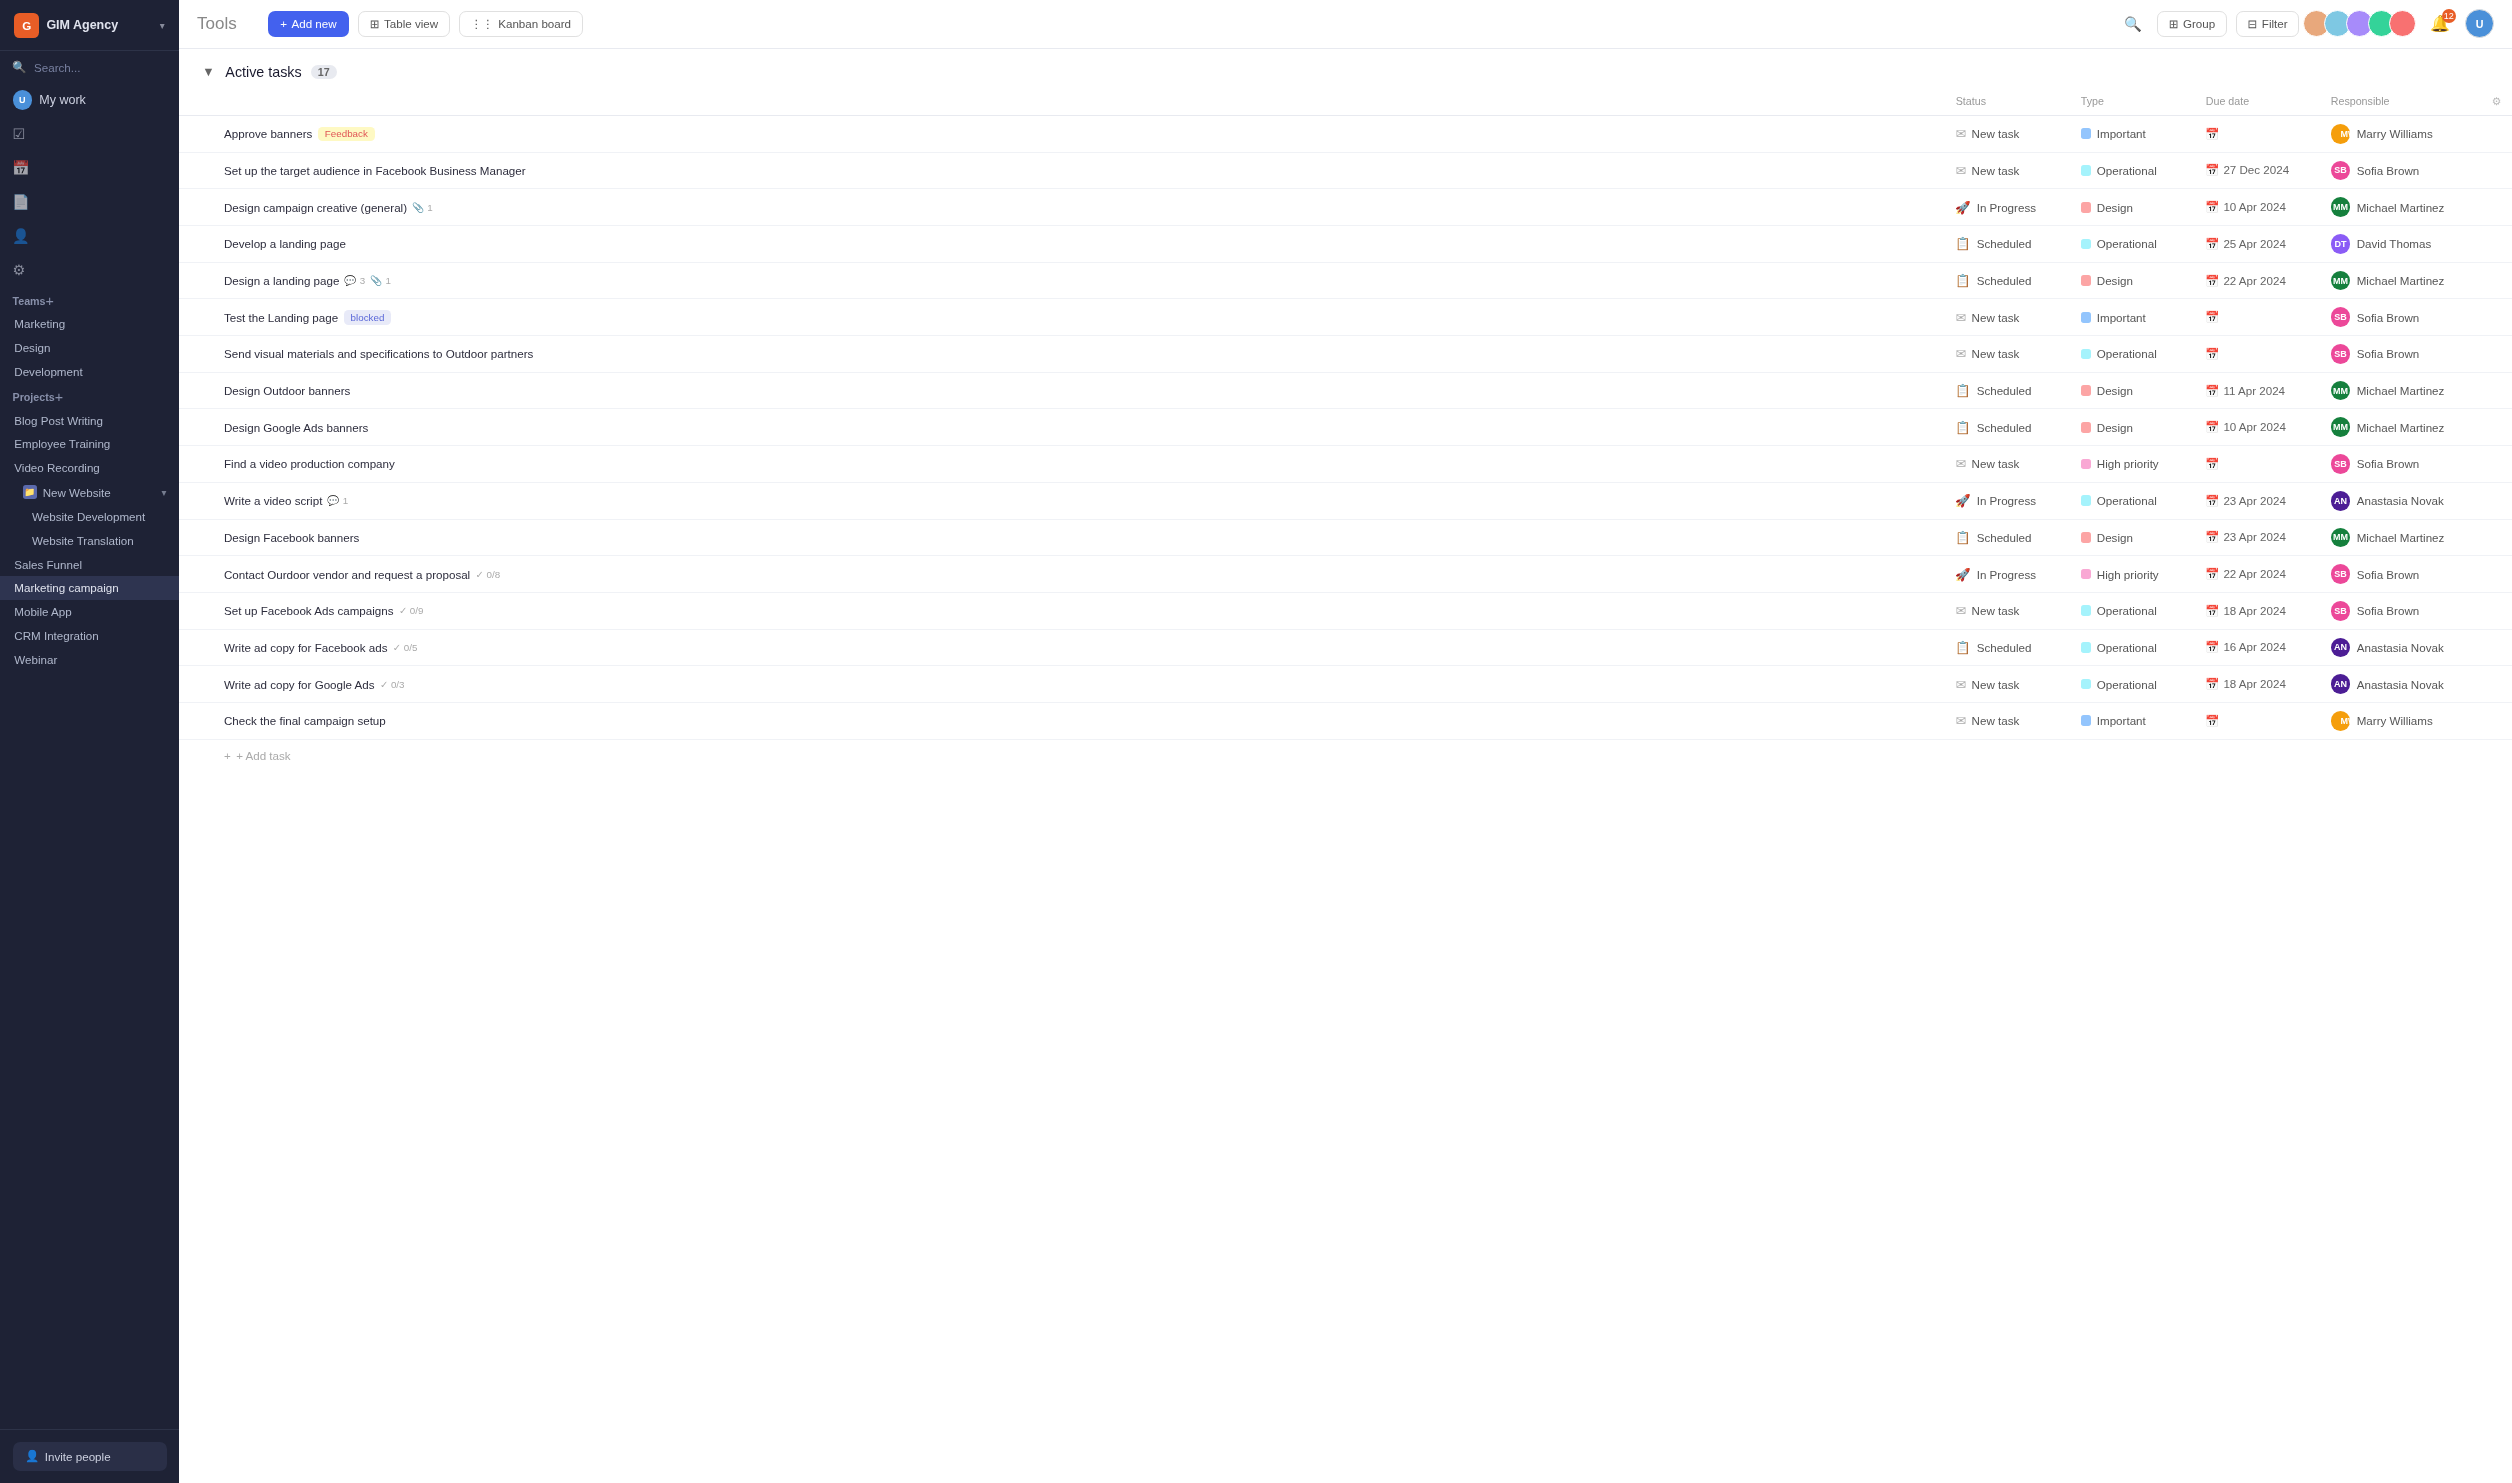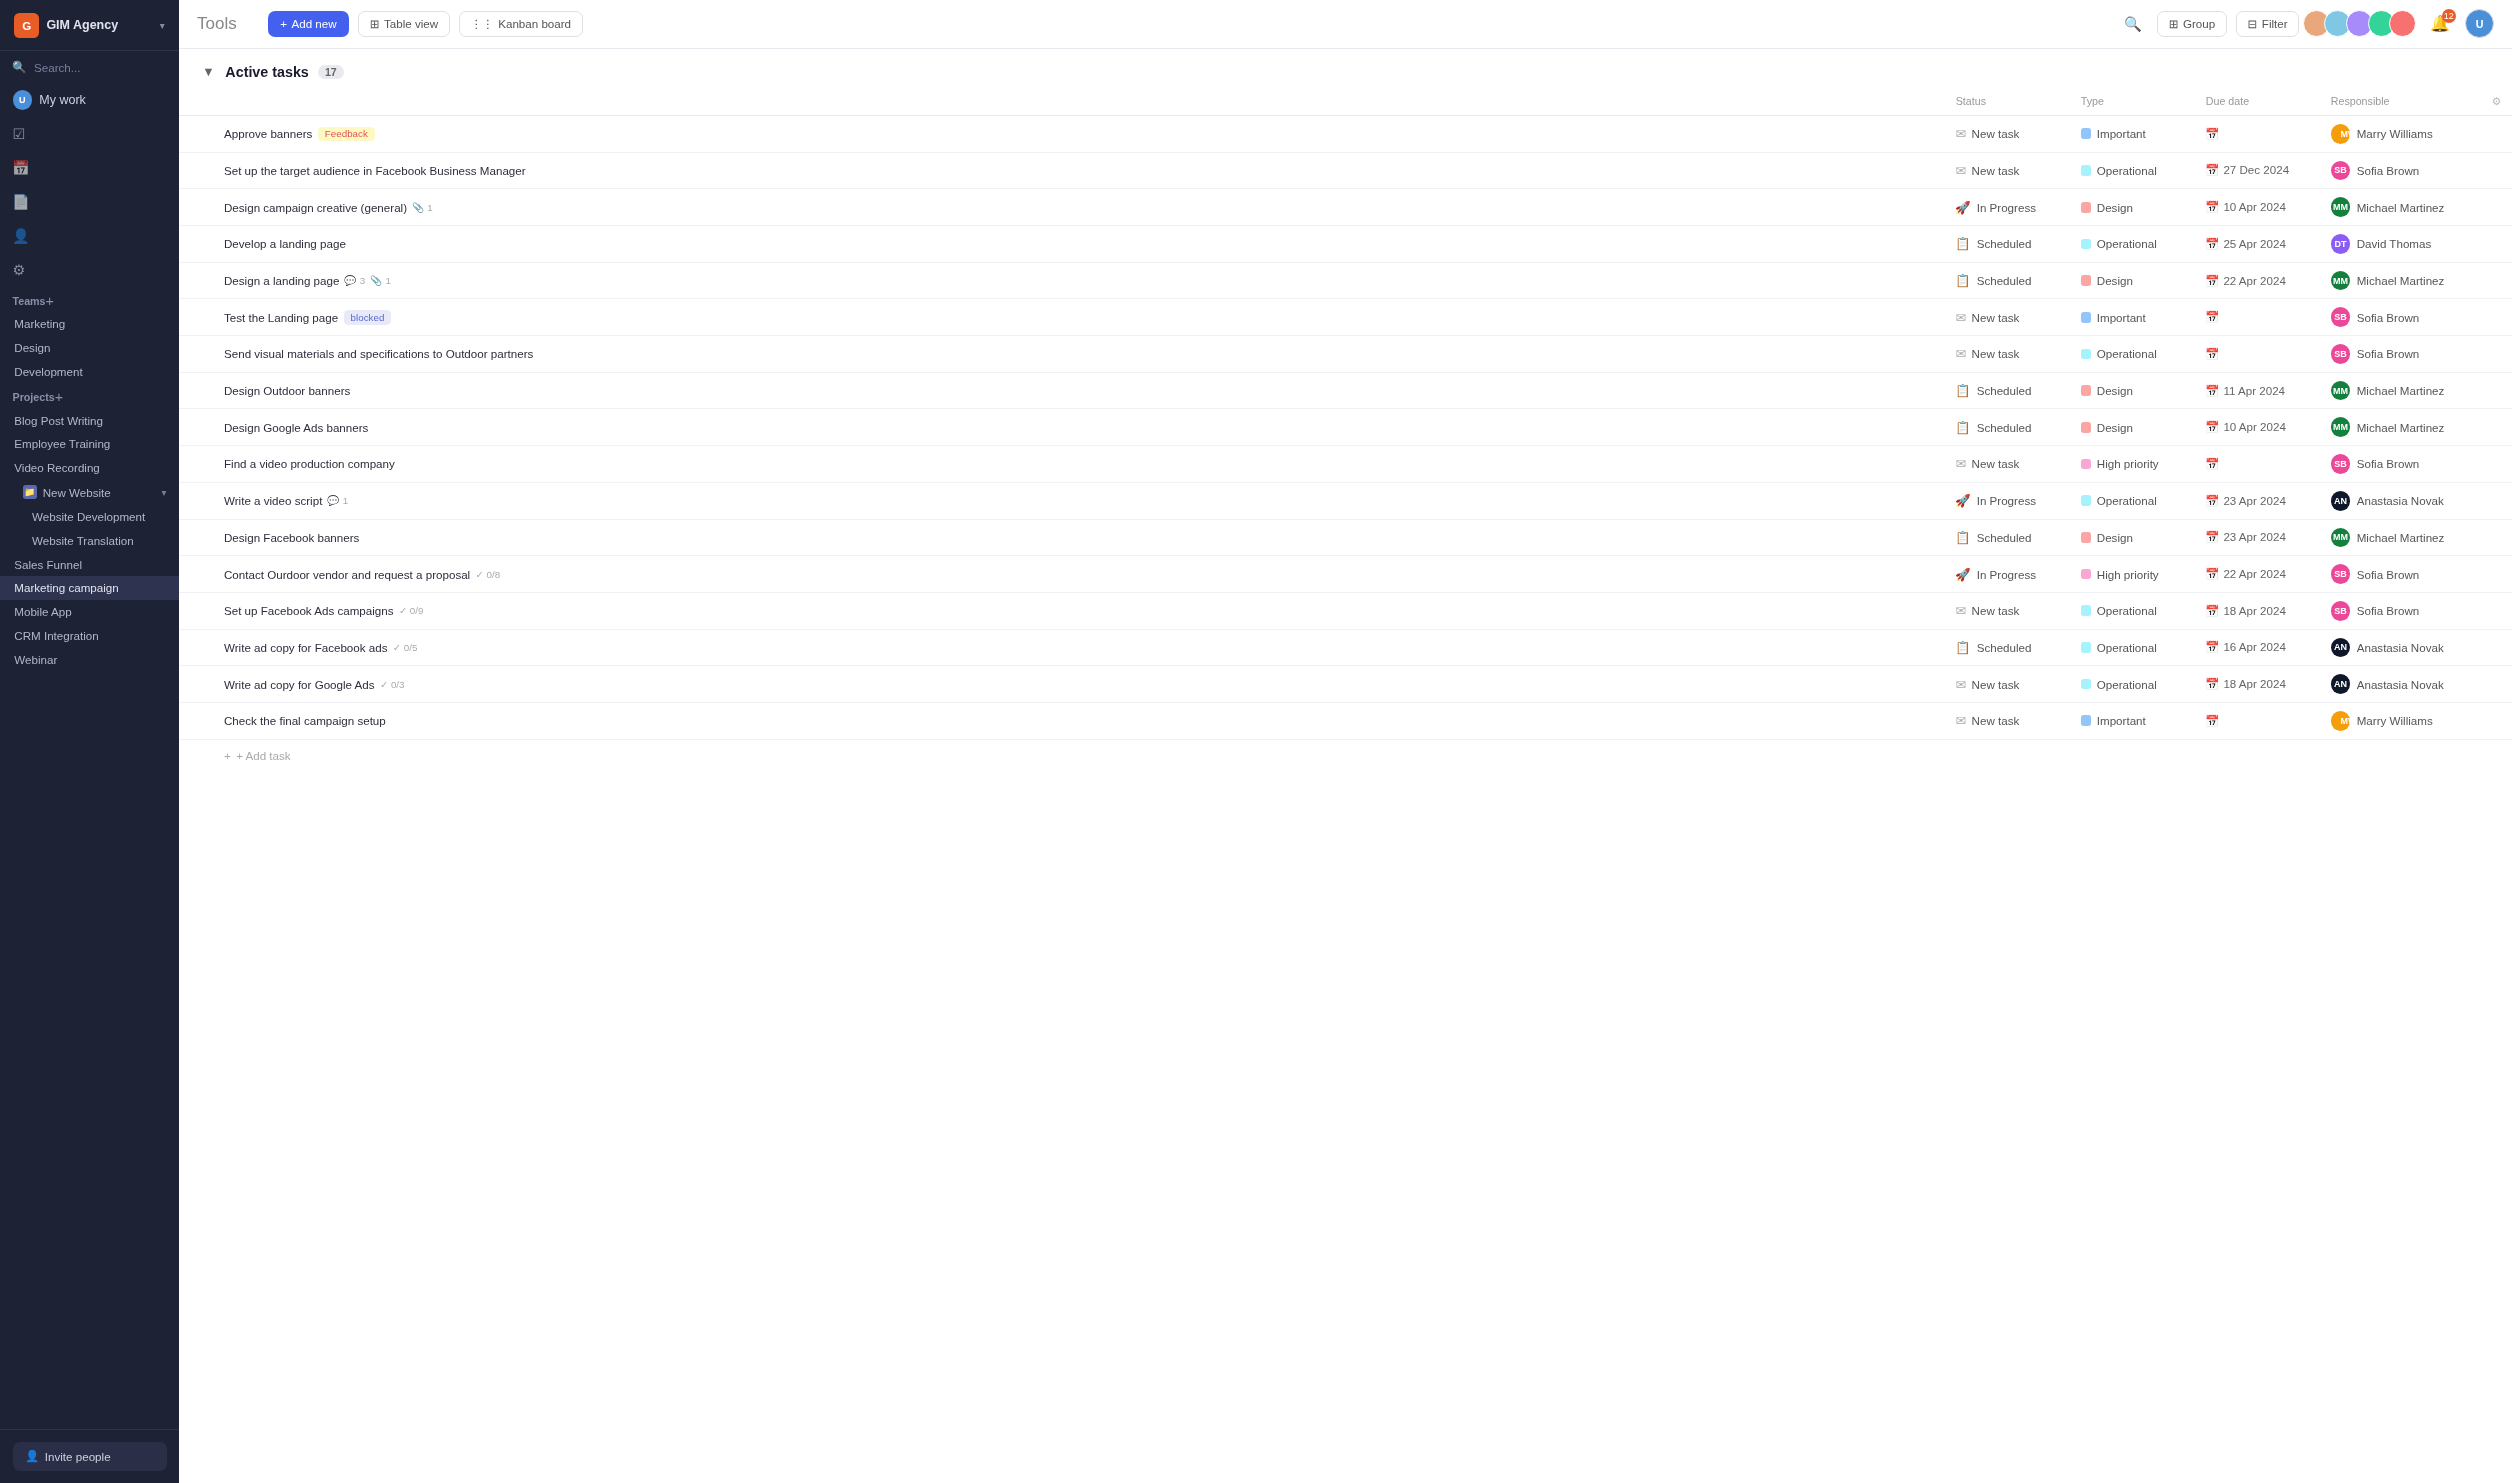--- a/index.html
+++ b/index.html
@@ -52,21 +52,21 @@
     .notif-btn { position: relative; padding: 5.4px; cursor: pointer; }
     .notif-badge { position: absolute; top: 0; right: 0; background: #e85d26; color: white; border-radius: 50%; width: 14.3px; height: 14.3px; font-size: 9px; display: flex; align-items: center; justify-content: center; }
     .user-av { width: 29px; height: 29px; border-radius: 50%; background: #4a90d9; border: 1.8px solid #e0e0e0; cursor: pointer; display: flex; align-items: center; justify-content: center; color: white; font-size: 10.7px; font-weight: 600; }
 
     
     .content { flex: 1; overflow-y: auto; padding: 0; }
 
     
     .section-header { padding: 14.3px 21.4px 7.1px; display: flex; align-items: center; gap: 9px; }
     .section-collapse { background: none; border: none; cursor: pointer; color: #666; font-size: 12.5px; padding: 1.8px; }
-    .section-title { font-size: 14.3px; font-weight: 700; color: #1a1a2e; }
+    .section-title { font-size: 14.3px; font-weight: 400; color: #1a1a2e; }
     .section-badge { background: #e8eaf0; color: #666; border-radius: 10.7px; padding: 0.9px 7.1px; font-size: 10.7px; font-weight: 600; }
 
     
     .task-table { width: 100%; border-collapse: collapse; }
     .task-table thead tr { border-bottom: 0.9px solid #e8eaf0; }
     .task-table th { padding: 7.1px 10.7px; text-align: left; font-size: 10.7px; font-weight: 500; color: #999; white-space: nowrap; }
     .task-table th:first-child { padding-left: 45px; }
     .task-table td { padding: 8px 10.7px; border-bottom: 0.9px solid #f0f2f6; vertical-align: middle; }
     .task-table td:first-child { padding-left: 45px; }
 
@@ -99,21 +99,21 @@
 
     .date-cell { font-size: 11.6px; color: #666; display: flex; align-items: center; gap: 5.4px; }
     .date-empty { color: #ccc; }
 
     .resp-cell { display: flex; align-items: center; gap: 6.3px; font-size: 11.6px; color: #555; }
     .resp-av { width: 19.7px; height: 19.7px; border-radius: 50%; flex-shrink: 0; display: flex; align-items: center; justify-content: center; font-size: 9px; font-weight: 600; color: white; }
     .av-marry { background: #f59e0b; padding-left: 16px; }
     .av-sofia { background: #ec4899; }
     .av-michael { background: #15803d; }
     .av-david { background: #8b5cf6; }
-    .av-anastasia { background: #0f172a; }
+    .av-anastasia { background: #4c1d95; }
 
     .add-task-row { padding: 9px 45px; color: #aaa; font-size: 11.6px; cursor: pointer; display: flex; align-items: center; gap: 5.4px; }
   </style>
 </head>
 <body>
 
 <div class="sidebar">
   <div class="sidebar-header">
     <div class="sidebar-logo">G</div>
     <span class="sidebar-agency">GIM Agency</span>

